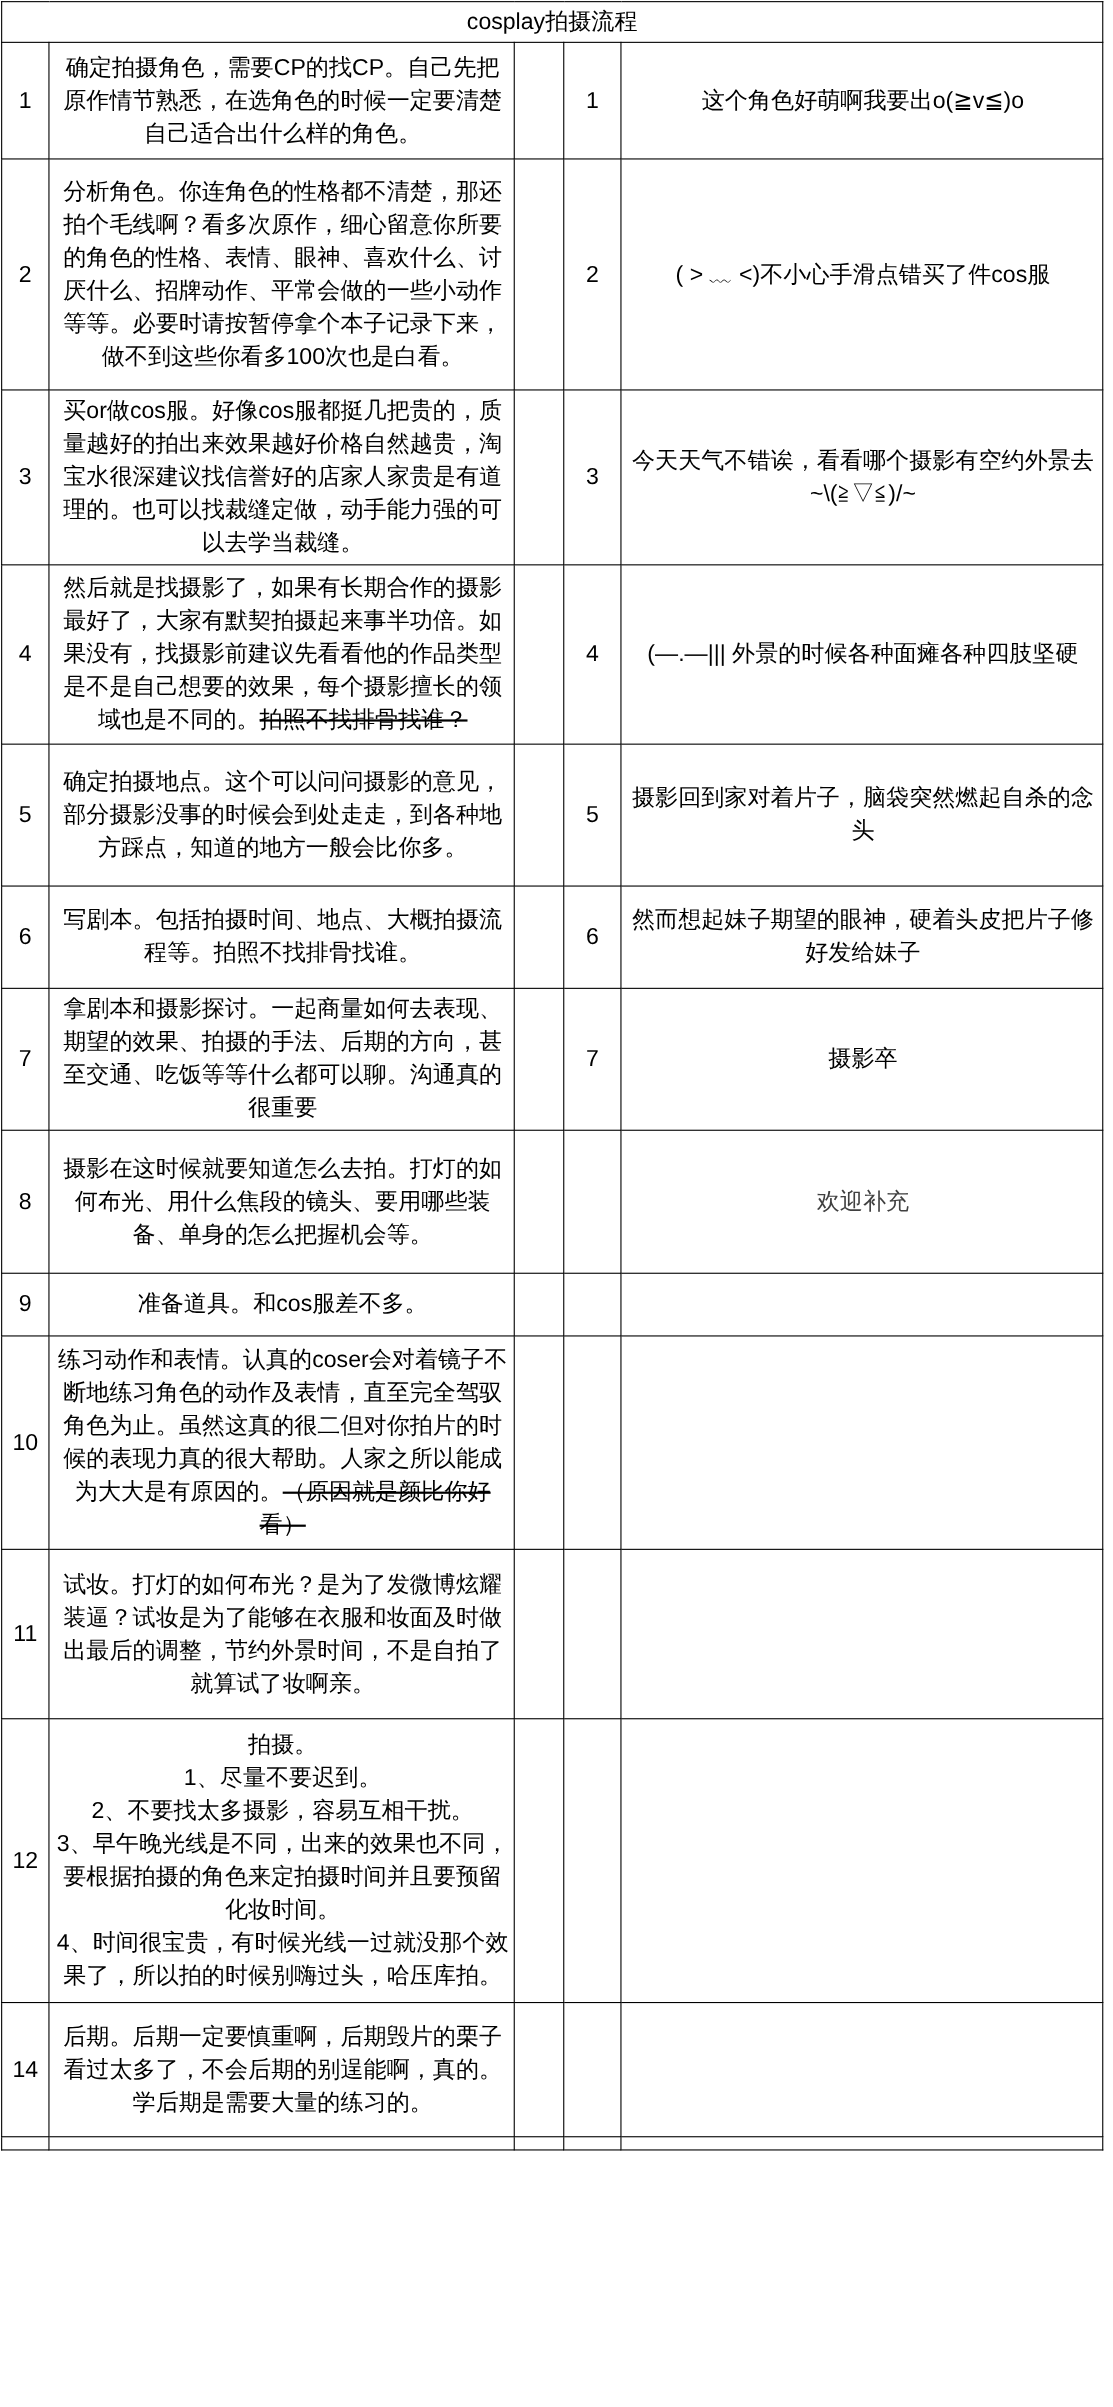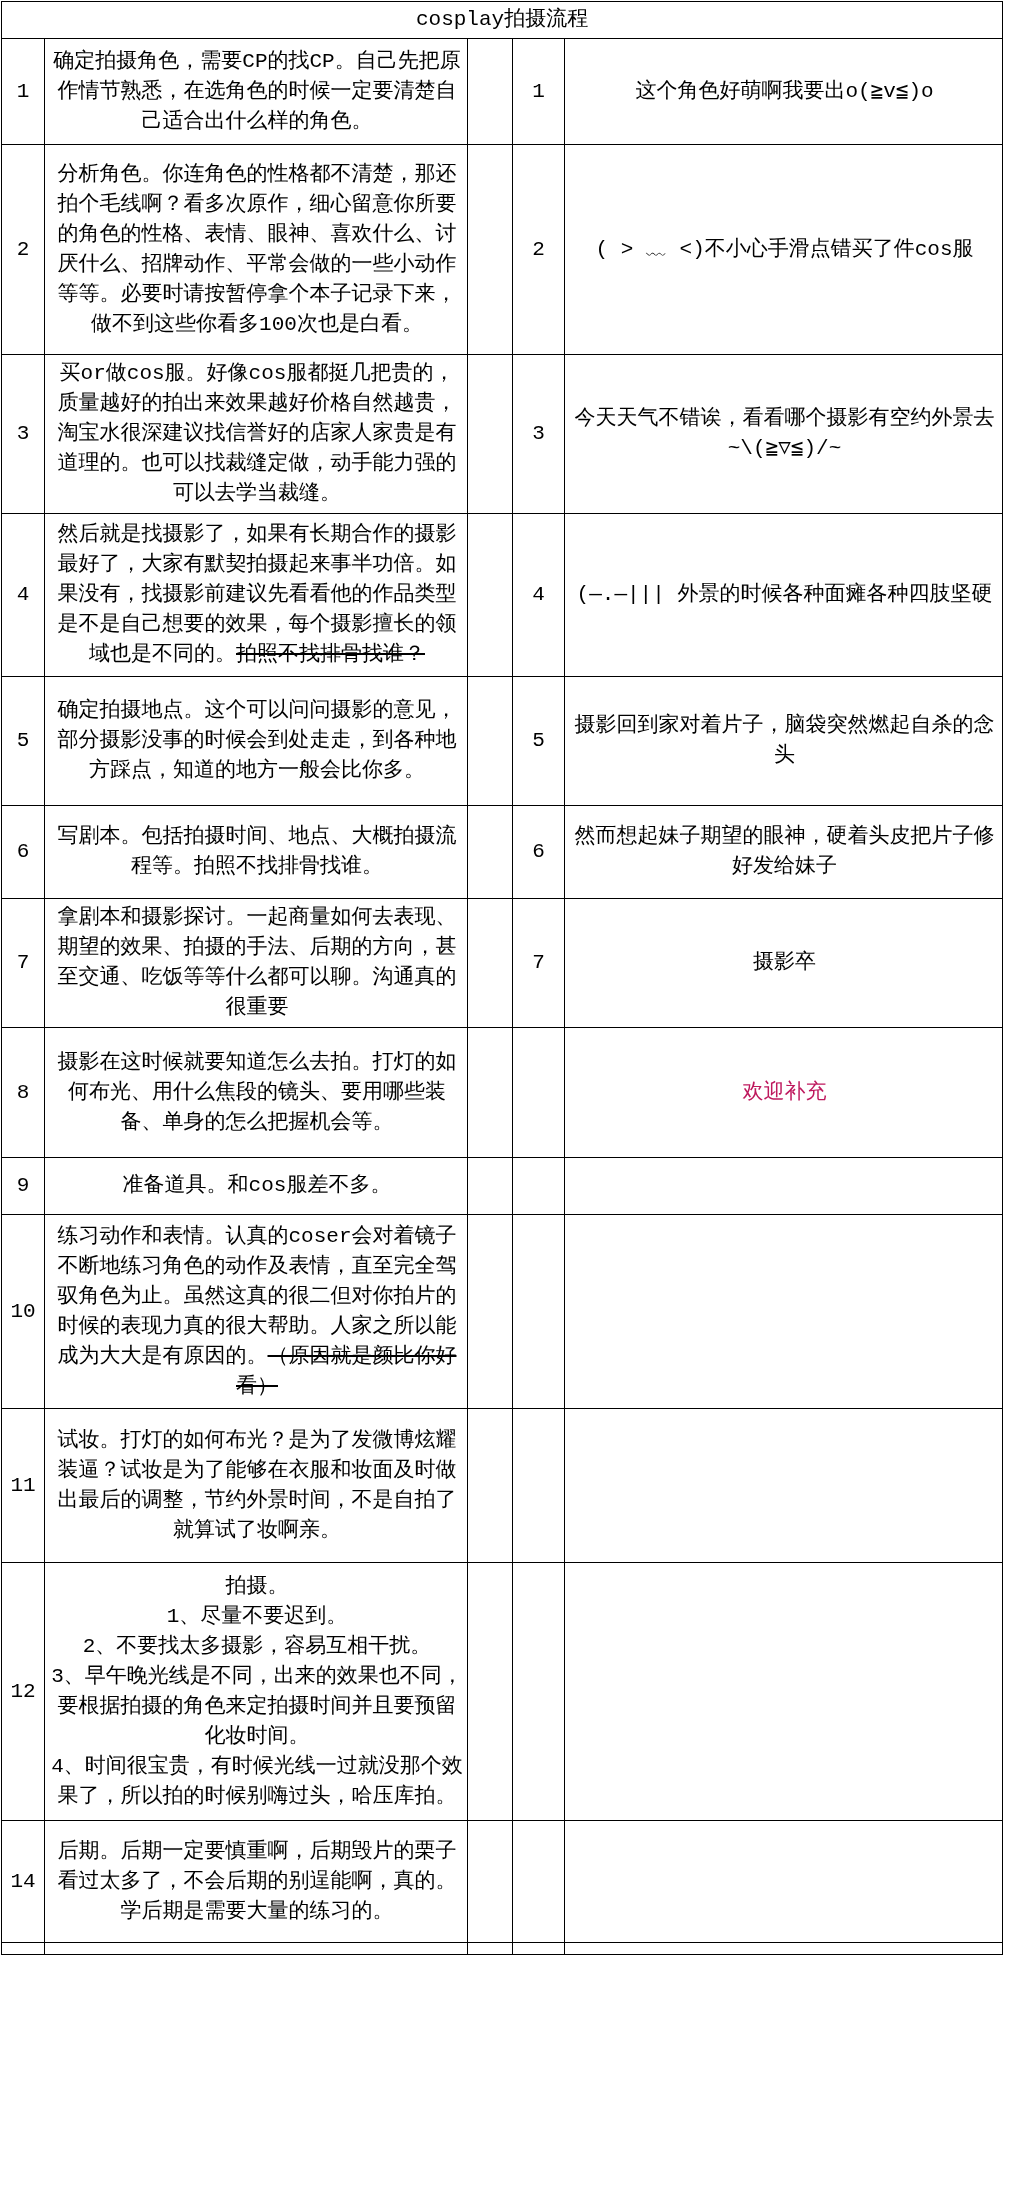--- a/index.html
+++ b/index.html
@@ -1,21 +1,21 @@
 <!DOCTYPE html>
 <html><head>
 <meta charset="utf-8">
 <style>
   html,body{margin:0;padding:0;background:#ffffff;}
   .page{
     position:relative;
     width:1012px;height:2022px;
     background:#ffffff;
     overflow:hidden;
-    font-family:Liberation Mono, monospace;
+    font-family:Liberation Sans, sans-serif;
     color:#000;
   }
   table.flow{
     position:absolute;left:1px;top:1px;
     width:1001px;
     border-collapse:collapse;
     table-layout:fixed;
   }
   table.flow td{
     border:1px solid #000;
@@ -23,21 +23,21 @@
     font-size:21px;
     line-height:30px;
     overflow:hidden;
     word-break:break-all;
   }
   td.center{text-align:center;}
   td.num{text-align:center;padding:0;}
   td.txt{padding:2px 4px 2px 6px;white-space:pre-wrap;text-align:center;}
   td.txt.mid{text-align:center;}
   .strike{text-decoration:line-through;}
-  .muted{color:#be185d;}
+  .muted{color:#404040;}
 </style>
 </head>
 <body>
 
 <div class="page">
   <table class="flow">
     <colgroup>
       <col style="width:43px">
       <col style="width:423px">
       <col style="width:45px">

